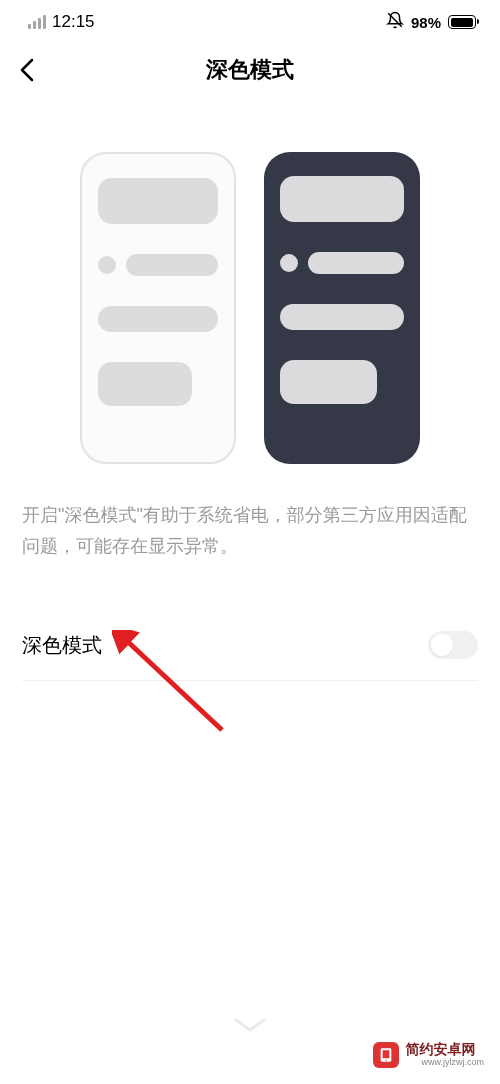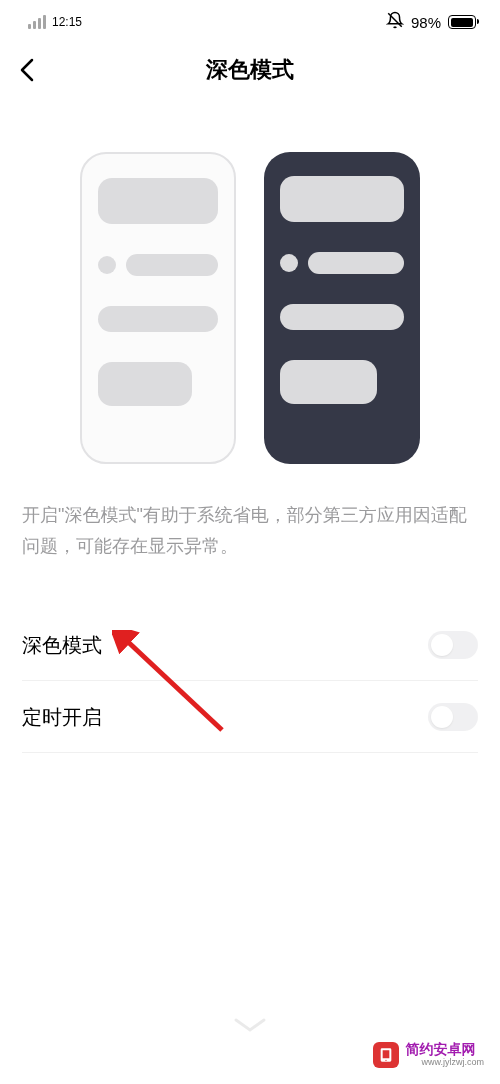--- a/index.html
+++ b/index.html
@@ -36,36 +36,36 @@
     .signal-bars span {
       width: 3px;
       background: #000;
       border-radius: 1px;
     }
     .signal-bars span:nth-child(1) { height: 5px; }
     .signal-bars span:nth-child(2) { height: 8px; }
     .signal-bars span:nth-child(3) { height: 11px; }
     .signal-bars span:nth-child(4) { height: 14px; }
     .time {
-      font-size: 12px;
+      font-size: 17px;
       font-weight: 500;
       color: #000;
     }
     .status-right {
       display: flex;
       align-items: center;
       gap: 7px;
     }
     .bell-icon svg {
       width: 18px;
       height: 18px;
     }
     .battery-pct {
       font-size: 15px;
-      font-weight: 400;
+      font-weight: 700;
       color: #000;
     }
     .battery-icon {
       width: 28px;
       height: 14px;
       border: 1.5px solid #000;
       border-radius: 4px;
       position: relative;
       padding: 1.5px;
     }
@@ -237,21 +237,21 @@
       height: 16px;
     }
     .wm-text {
       display: flex;
       flex-direction: column;
       line-height: 1.1;
     }
     .wm-main {
       font-size: 14px;
       font-weight: 600;
-      color: #a21caf;
+      color: #7f1d1d;
     }
     .wm-sub {
       font-size: 9px;
       color: #888;
       margin-left: 16px;
     }
     .scroll-hint {
       position: absolute;
       bottom: 50px;
       left: 50%;
@@ -319,26 +319,20 @@
 
 <div class="description">开启"深色模式"有助于系统省电，部分第三方应用因适配问题，可能存在显示异常。</div>
 
 <div class="settings-list">
   <div class="setting-row">
     <div class="setting-label">深色模式</div>
     <div class="toggle">
       <div class="toggle-knob"></div>
     </div>
   </div>
-  <div class="setting-row">
-    <div class="setting-label">定时开启</div>
-    <div class="toggle">
-      <div class="toggle-knob"></div>
-    </div>
-  </div>
 </div>
 
 <svg class="red-arrow" width="130" height="110" viewBox="0 0 130 110">
   <defs>
     <marker id="arrowhead" markerWidth="6" markerHeight="6" refX="1" refY="3" orient="auto">
       <polygon points="0 0, 6 3, 0 6" fill="#e02020"></polygon>
     </marker>
   </defs>
   <line x1="110" y1="100" x2="14" y2="10" stroke="#e02020" stroke-width="5" marker-end="url(#arrowhead)"></line>
 </svg>

